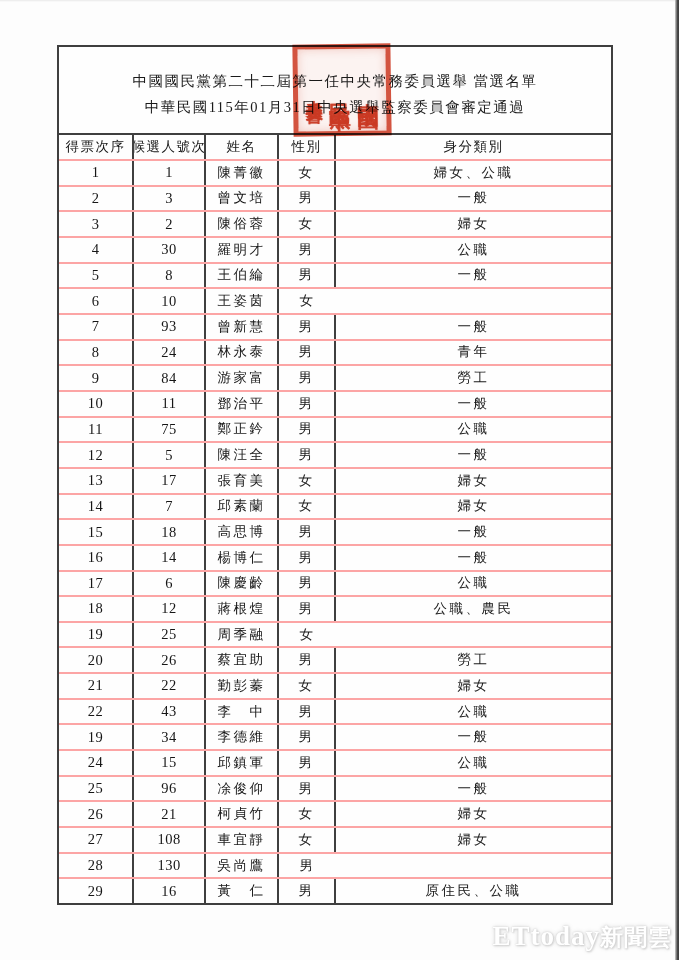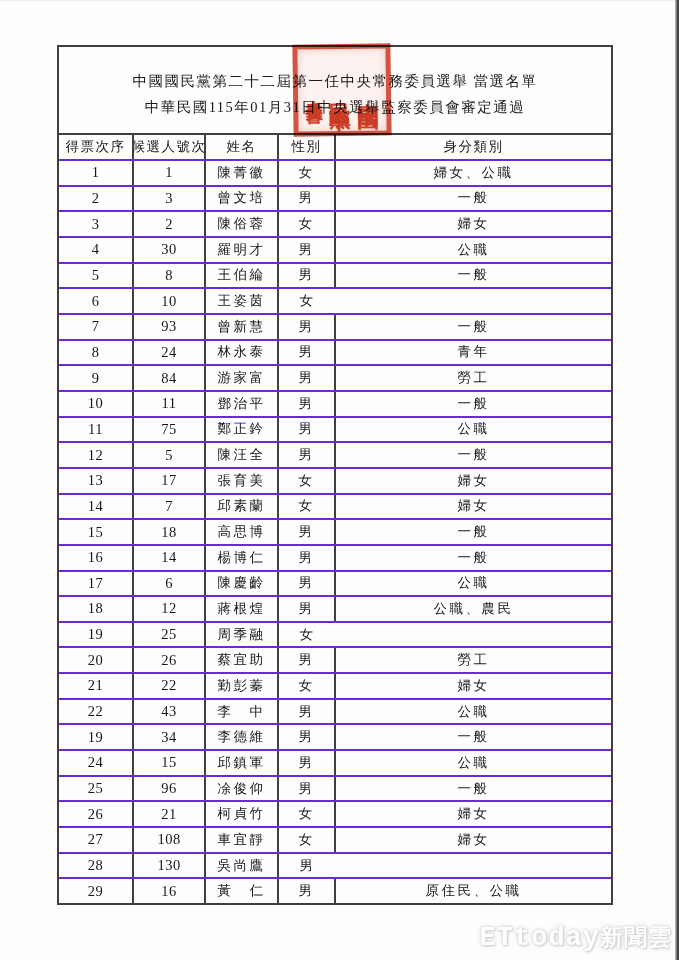--- a/index.html
+++ b/index.html
@@ -29,21 +29,21 @@
     display:flex; flex-direction:column;
   }
   .title-cell {
     height:88px; border-bottom:2px solid #3f3f3f;
     display:flex; flex-direction:column; justify-content:center; align-items:center;
     gap:7px; padding-top:8px;
   }
   .title-line { font-size:14.5px; letter-spacing:1.5px; color:#1a1a1a; white-space:nowrap; }
 
   .table { flex:1; display:flex; flex-direction:column; }
-  .trow { display:grid; grid-template-columns:75px 72px 73px 57px 1fr; flex:1; border-bottom:2px solid #6d28d9; }
+  .trow { display:grid; grid-template-columns:75px 72px 73px 57px 1fr; flex:1; border-bottom:2px solid #fca5a5; }
   .trow:last-child { border-bottom:none; }
   .trow.header { flex:0 0 26px; }
   .cell {
     border-right:2px solid #3f3f3f;
     display:flex; align-items:center; justify-content:center;
     font-size:13.5px; color:#161616; overflow:hidden; white-space:nowrap;
   }
   .cell:last-child { border-right:none; }
   .cell.num { font-size:14.5px; letter-spacing:0.5px; }
   .cell.cjk { letter-spacing:2.5px; }
@@ -65,21 +65,21 @@
     font-size:22px; line-height:1; font-weight:700;
     color:rgba(203,58,36,0.9); letter-spacing:3px;
     font-family:"Liberation Serif","DejaVu Serif",serif;
     text-shadow:0 0 1px rgba(203,58,36,0.6);
   }
   .seal-col.small { font-size:17px; letter-spacing:2px; }
 
   
   .watermark {
     position:absolute; right:7px; bottom:7px; z-index:8;
-    font-family:Liberation Mono, monospace;
+    font-family:Liberation Serif, serif;
     font-weight:bold; color:#ffffff; white-space:nowrap;
     text-shadow:0 0 2px #c9c9c9, 0 0 5px #d9d9d9, 1px 1px 2px #d0d0d0;
     letter-spacing:1px;
   }
   .watermark .latin { font-size:27px; }
   .watermark .cjk-part { font-size:23px; }
 </style>
 </head>
 <body>
 

